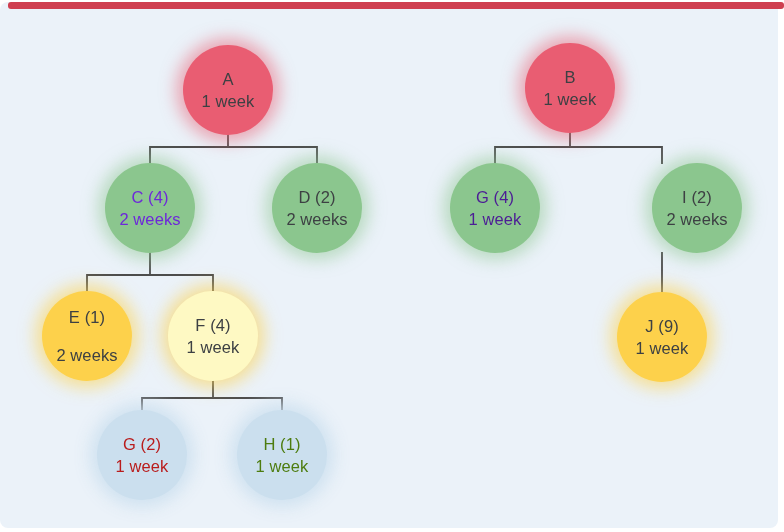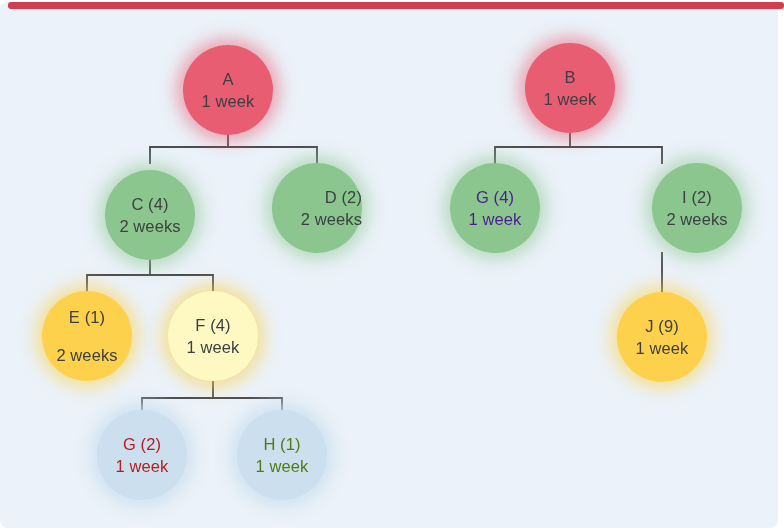--- a/index.html
+++ b/index.html
@@ -34,25 +34,25 @@
 <div class="card" style="background: rgb(235, 242, 249);"></div>
 <div class="topbar" style="background: rgb(207, 63, 80);"></div>
 <svg id="connector-svg" viewBox="0 0 784 532" xmlns="http://www.w3.org/2000/svg">
   <path id="connector-path" fill="none" stroke-linecap="square" d="M 228 135 L 228 147 M 150 147 L 317 147 M 150 147 L 150 163 M 317 147 L 317 163 M 150 253 L 150 275 M 87 275 L 213 275 M 87 275 L 87 291 M 213 275 L 213 291 M 213 381 L 213 398 M 142 398 L 282 398 M 142 398 L 142 410 M 282 398 L 282 410 M 570 133 L 570 147 M 495 147 L 662 147 M 495 147 L 495 163 M 662 147 L 662 163 M 662 253 L 662 272 M 662 272 L 662 292" stroke="#4d4d4d" stroke-width="1.8"></path>
 </svg>
 <div id="nodes">
     <div class="node" style="left: 183px; top: 45px; width: 90px; height: 90px; background: rgb(233, 93, 114); box-shadow: rgba(233, 93, 114, 0.5) 0px 0px 16px 7px; color: rgb(61, 64, 67);">
       <span>A</span>
       <span>1 week</span>
     </div>
-    <div class="node" style="left: 105px; top: 170px; width: 90px; height: 90px; background: rgb(139, 198, 142); box-shadow: rgba(139, 198, 142, 0.5) 0px 0px 16px 7px; color: #404040;">
+    <div class="node" style="left: 105px; top: 163px; width: 90px; height: 90px; background: rgb(139, 198, 142); box-shadow: rgba(139, 198, 142, 0.5) 0px 0px 16px 7px; color: #6d28d9;">
       <span>C (4)</span>
       <span>2 weeks</span>
     </div>
-    <div class="node" style="left: 272px; top: 163px; width: 90px; height: 90px; background: rgb(139, 198, 142); box-shadow: rgba(139, 198, 142, 0.5) 0px 0px 16px 7px; color: rgb(61, 64, 67); align-items: flex-end;">
+    <div class="node" style="left: 272px; top: 163px; width: 90px; height: 90px; background: rgb(139, 198, 142); box-shadow: rgba(139, 198, 142, 0.5) 0px 0px 16px 7px; color: rgb(61, 64, 67);">
       <span>D (2)</span>
       <span>2 weeks</span>
     </div>
     <div class="node" style="left: 42px; top: 291px; width: 90px; height: 90px; background: rgb(253, 209, 75); box-shadow: rgba(253, 209, 75, 0.55) 0px 0px 16px 7px; color: rgb(61, 64, 67); gap: 16px;">
       <span>E (1)</span>
       <span>2 weeks</span>
     </div>
     <div class="node" style="left: 168px; top: 291px; width: 90px; height: 90px; background: #fef9c3; box-shadow: rgba(253, 209, 75, 0.55) 0px 0px 16px 7px; color: rgb(61, 64, 67);">
       <span>F (4)</span>
       <span>1 week</span>

